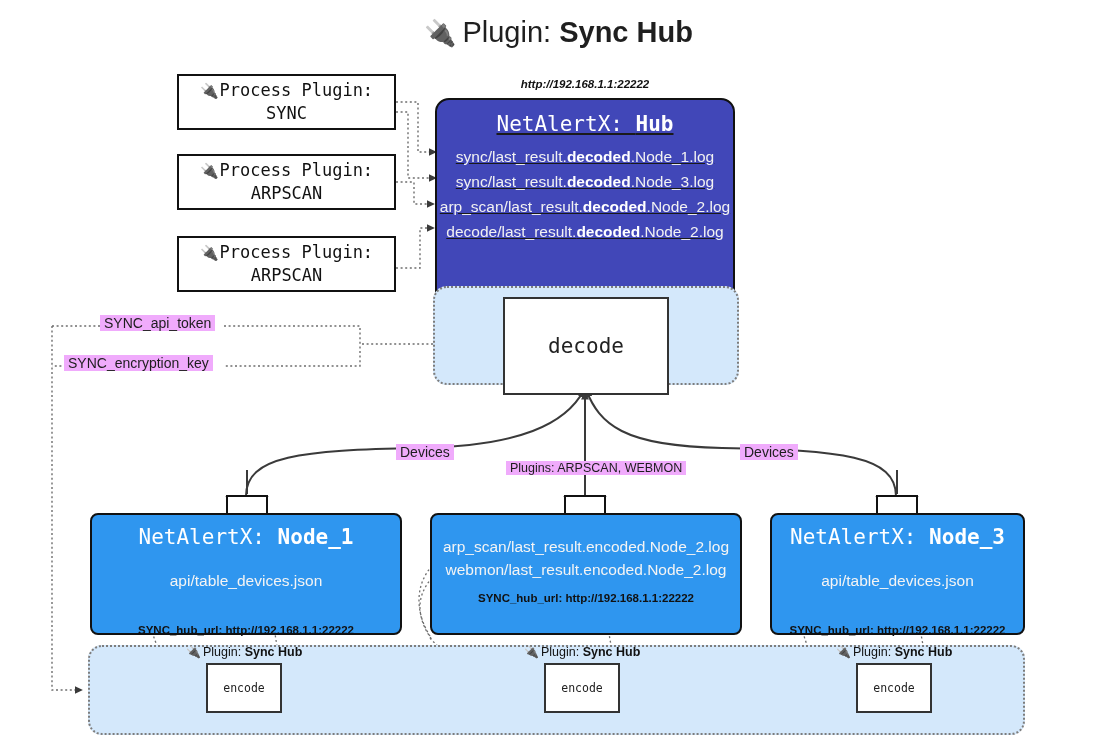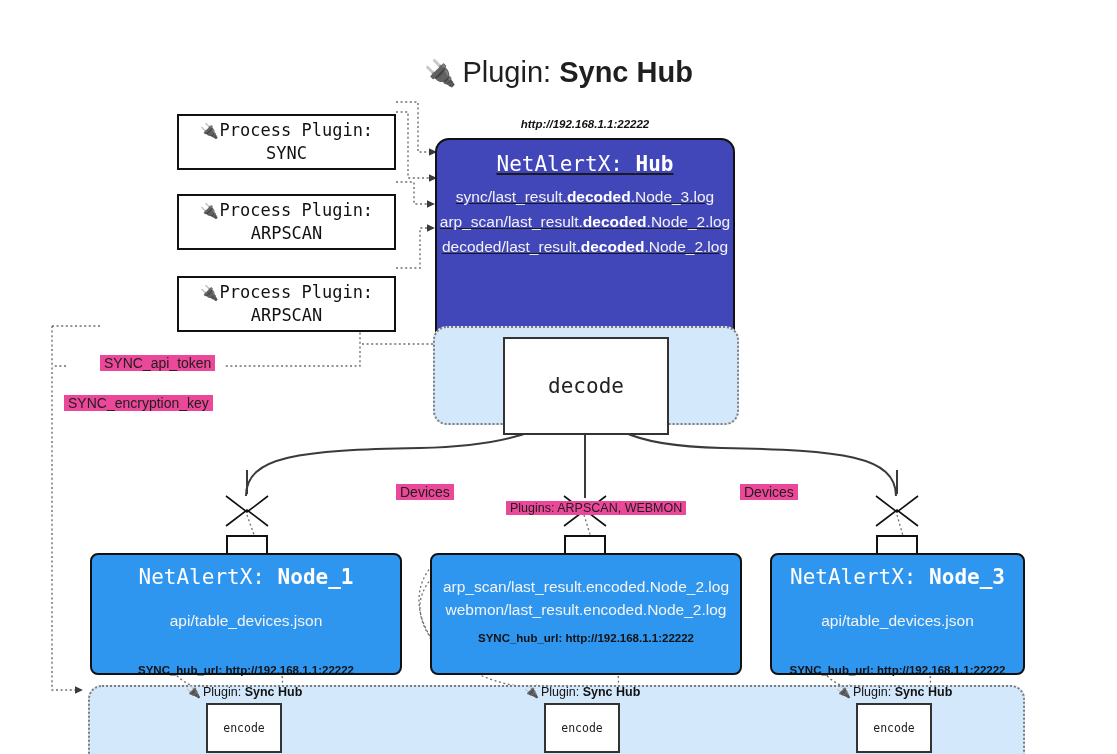--- a/index.html
+++ b/index.html
@@ -1,21 +1,21 @@
 <!DOCTYPE html>
 <html><head>
 <meta charset="utf-8">
 <style>
   html,body{margin:0;padding:0;background:#ffffff;}
   body{width:1117px;height:754px;position:relative;overflow:hidden;
        font-family:"Liberation Sans",sans-serif;color:#1a1a1a;}
   #canvas{position:absolute;inset:0;width:1117px;height:754px;}
   #svg-layer{position:absolute;left:0;top:0;width:1117px;height:754px;pointer-events:none;}
 
-  .abs{position:absolute;box-sizing:border-box;margin-top:40px;}
+  .abs{position:absolute;box-sizing:border-box;}
 
   
   #title{left:0;top:16px;width:1117px;text-align:center;font-size:29px;color:#1f1f1f;}
   #title .plug{font-size:26px;margin-right:6px;}
   #title .t-light{font-weight:400;}
   #title .t-bold{font-weight:700;}
 
   
   .proc-box{background:#ffffff;border:2px solid #111;
             font-family:"DejaVu Sans Mono","Liberation Mono",monospace;
@@ -39,21 +39,21 @@
   .lb-box{background:#d4e8fb;border:2px dotted #7d7d7d;border-radius:14px;}
 
   
   .wbox{background:#ffffff;border:2.5px solid #333;
         display:flex;align-items:center;justify-content:center;
         font-family:"DejaVu Sans Mono","Liberation Mono",monospace;color:#222;}
   #decode{font-size:21px;}
   .encode{font-size:11.5px;}
 
   
-  .elabel{font-size:14px;color:#1d1d1d;background:#ec4899;padding:0 4px;white-space:nowrap;}
+  .elabel{font-size:14px;color:#1d1d1d;background:#f0abfc;padding:0 4px;white-space:nowrap;}
   .elabel.small{font-size:12.5px;}
 
   
   .node{background:#2f96ef;border:2.5px solid #111;border-radius:8px;
         display:flex;flex-direction:column;align-items:center;padding-top:10px;}
   .node .n-title{font-family:"DejaVu Sans Mono","Liberation Mono",monospace;
                  font-size:21px;color:#fff;white-space:nowrap;}
   .node .n-title b{font-weight:700;}
   .node .n-line{font-size:15.5px;color:#f4f4f4;white-space:nowrap;line-height:1.5;}
   .node .n-foot{font-size:11.5px;font-weight:600;color:#111;white-space:nowrap;}
@@ -154,23 +154,24 @@
 
   <div class="abs proc-box" style="left:177px;top:236px;width:219px;height:56px;">
     <div class="l1"><span class="pin">🔌</span><span>Process Plugin:</span></div>
     <div class="l2">ARPSCAN</div>
   </div>
 
   <div class="abs" id="hub-url" style="left:435px;top:78px;width:300px;">http://192.168.1.1:22222</div>
 
   <div class="abs" id="hub" style="left:435px;top:98px;width:300px;height:210px;text-decoration:underline;">
     <div class="hub-title"><span>NetAlertX: </span><b>Hub</b></div>
+    <div class="hline"><span>sync/last_result.</span><b>decoded</b><span>.Node_1.log</span></div>
     <div class="hline"><span>sync/last_result.</span><b>decoded</b><span>.Node_3.log</span></div>
     <div class="hline"><span>arp_scan/last_result.</span><b>decoded</b><span>.Node_2.log</span></div>
-    <div class="hline"><span>decoded/last_result.</span><b>decoded</b><span>.Node_2.log</span></div>
+    <div class="hline"><span>decode/last_result.</span><b>decoded</b><span>.Node_2.log</span></div>
   </div>
 
   <div class="abs lb-box" style="left:433px;top:286px;width:306px;height:99px;"></div>
   <div class="abs wbox" id="decode" style="left:503px;top:297px;width:166px;height:98px;">decode</div>
 
   <div class="abs elabel" style="left:100px;top:315px;">SYNC_api_token</div>
   <div class="abs elabel" style="left:64px;top:355px;">SYNC_encryption_key</div>
 
   <div class="abs elabel" style="left:396px;top:444px;">Devices</div>
   <div class="abs elabel" style="left:740px;top:444px;">Devices</div>

